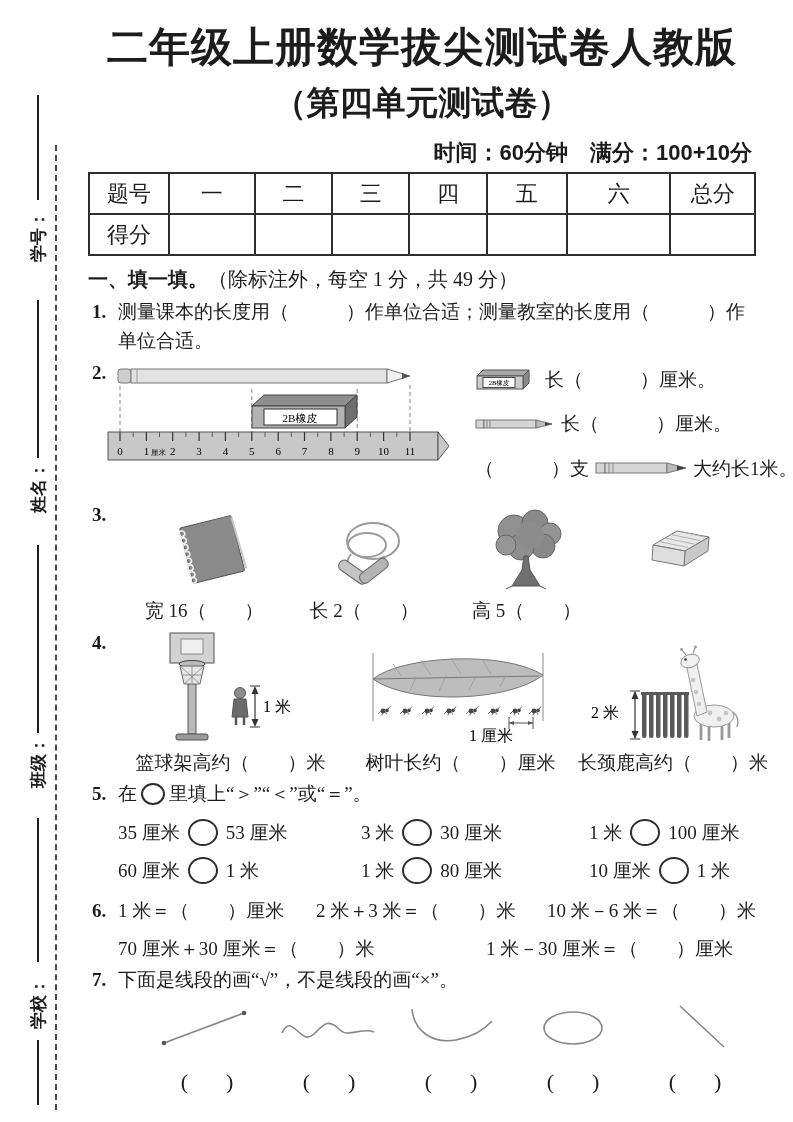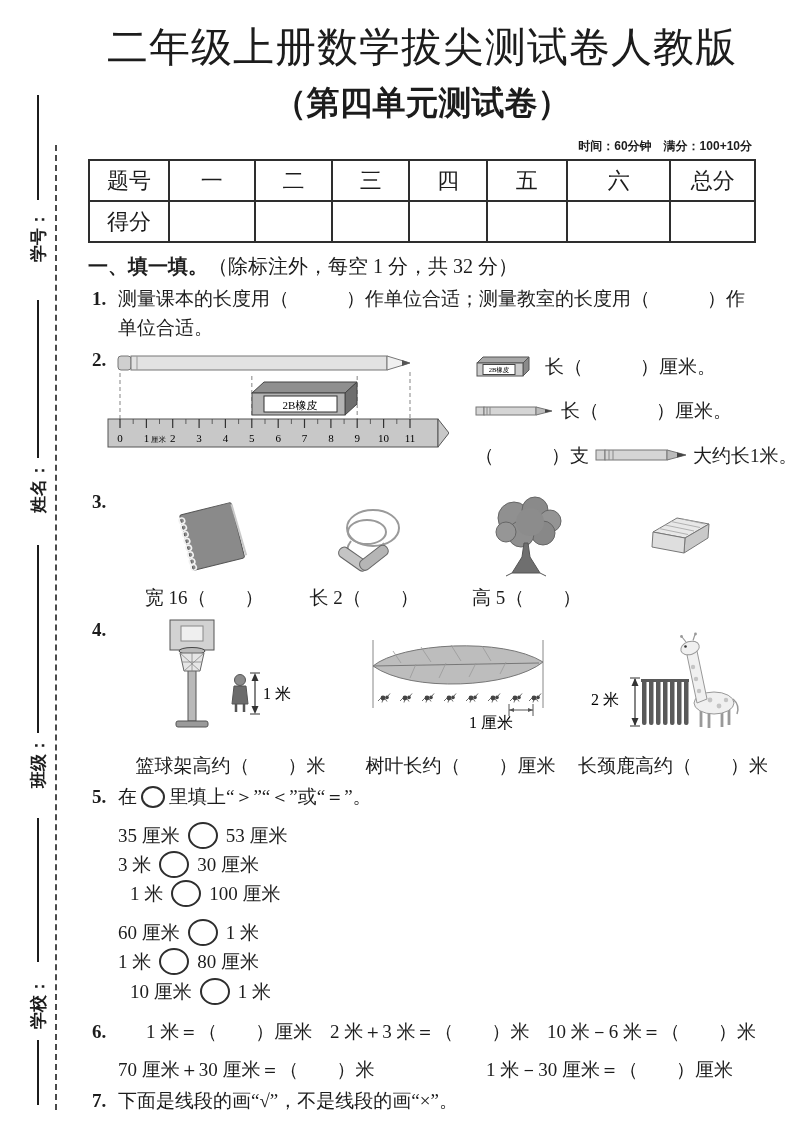--- a/index.html
+++ b/index.html
@@ -14,30 +14,30 @@
   .side-label {
     position:absolute; left:-8px; width:92px; text-align:center;
     transform:rotate(-90deg); font-size:17px; font-weight:bold;
     font-family:"Liberation Sans","DejaVu Sans",sans-serif; white-space:nowrap;
   }
   .side-dash { position:absolute; left:55px; top:145px; height:965px; width:0; border-left:2px dashed #4a4a4a; }
 
   
   .main { position:absolute; left:88px; top:10px; width:668px; }
   .title {
-    font-family:"Liberation Sans","DejaVu Sans",sans-serif; font-weight:400;
+    font-family:"Liberation Sans","DejaVu Sans",sans-serif; font-weight:700;
     font-size:41px; text-align:center; margin:10px 0 4px; letter-spacing:1px; white-space:nowrap;
   }
   .subtitle {
     font-family:"Liberation Sans","DejaVu Sans",sans-serif; font-weight:900;
     font-size:33px; text-align:center; margin:6px 0 12px;
   }
   .meta {
     text-align:right; font-family:"Liberation Sans","DejaVu Sans",sans-serif;
-    font-weight:bold; font-size:12px; margin:0 4px 4px 0;
+    font-weight:bold; font-size:22px; margin:0 4px 4px 0;
   }
   table.score { width:100%; border-collapse:collapse; table-layout:fixed;border-radius:16px; }
   table.score td {
     border:2px solid #2e2e2e; height:41px; text-align:center;
     font-size:22px; padding:0;
   }
   .sec-head { font-size:20px; margin:10px 0 4px; }
   .sec-head .b { font-weight:bold; }
 
   .q { display:flex; align-items:flex-start; margin:2px 0; font-size:19px; line-height:1.55; }
@@ -51,31 +51,31 @@
   .q2-line svg { margin-right:8px; flex:none; }
 
   .q3-row { display:flex; margin:6px 0 0 6px; }
   .q3-item { text-align:center; }
   .q3-item .pic { height:88px; display:flex; align-items:flex-end; justify-content:center; }
   .q3-label { font-size:19px; margin-top:2px; white-space:nowrap; }
 
   .q4-row { display:flex; margin-top:2px; }
   .q4-item { text-align:center; }
   .q4-item .pic { display:flex; align-items:flex-end; justify-content:center; height:114px; }
-  .q4-label { font-size:19px; margin-top:20px; white-space:nowrap; }
+  .q4-label { font-size:19px; margin-top:4px; white-space:nowrap; }
 
   .cmp-circle {
     display:inline-block; width:30px; height:27px; border:2px solid #2e2e2e;
     border-radius:50%; vertical-align:-7px; margin:0 8px;
   }
   .cmp-circle.small { width:24px; height:22px; vertical-align:-5px; margin:0 4px; }
-  .q5-row { display:flex; margin:9px 0; white-space:nowrap;flex-direction:column; }
-  .q5-c1 { width:243px; } .q5-c2 { width:228px; } .q5-c3 { flex:1;margin-left:12px; }
-
-  .q6-line1 { display:flex; justify-content:space-between; white-space:nowrap;margin-left:28px; }
+  .q5-row { display:flex; margin:9px 0; white-space:nowrap; }
+  .q5-c1 { width:243px; } .q5-c2 { width:228px; } .q5-c3 { flex:1; }
+
+  .q6-line1 { display:flex; justify-content:space-between; white-space:nowrap; }
   .q6-line2 { display:flex; white-space:nowrap; margin-top:8px; }
   .q6-line2 .a { width:368px; }
 
   .q7-shapes { display:flex; margin:8px 0 0 28px; }
   .q7-col { flex:1; text-align:center; }
   .q7-parens { font-size:22px; letter-spacing:0; margin-top:6px; }
   .q7-parens span { display:inline-block; }
   .q7-parens .gap { width:38px; }
 
   .footer {
@@ -135,21 +135,21 @@
       <td></td>
       <td></td>
       <td></td>
       <td></td>
       <td></td>
     </tr>
   </tbody>
     </table>
 
   <div class="sec-head">
-    <span class="b">一、填一填。</span><span>（除标注外，每空 1 分，共 32 分）</span>
+    <span class="b">一、填一填。</span><span>（除标注外，每空 1 分，共 49 分）</span>
   </div>
 
   <div class="q">
     <div class="qnum">1.</div>
     <div class="qbody">测量课本的长度用（　　　）作单位合适；测量教室的长度用（　　　）作单位合适。</div>
   </div>
 
   <div class="q">
     <div class="qnum">2.</div>
     <div class="qbody q2-flex">

